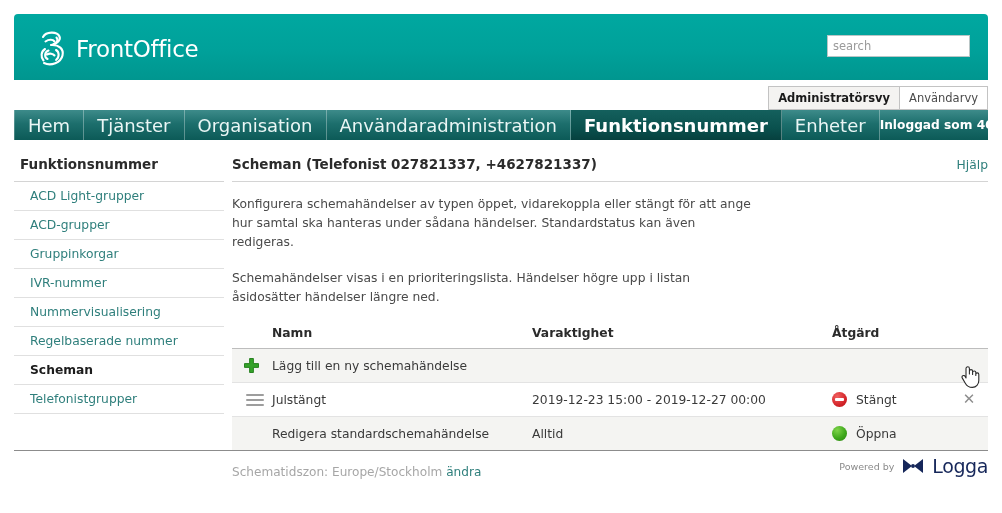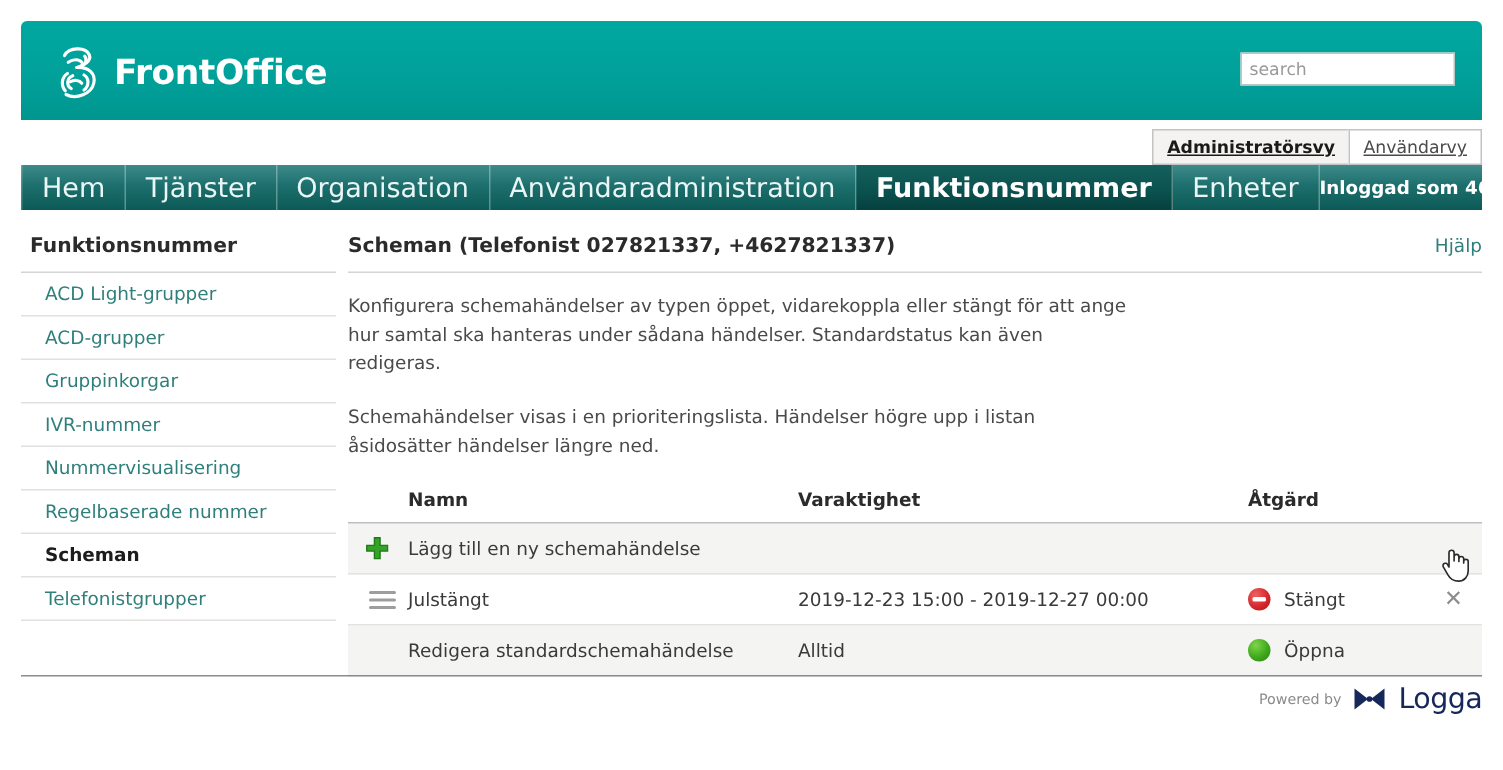--- a/index.html
+++ b/index.html
@@ -17,21 +17,21 @@
     position: absolute; left: 14px; top: 14px; width: 974px; height: 66px;
     background: linear-gradient(180deg, #00a8a0 0%, #00a19a 55%, #00968f 100%);
     border-radius: 4px 4px 0 0;
   }
   .logo-wrap {
     position: absolute; left: 20px; top: 14px;
     display: flex; align-items: center; gap: 2px;
   }
   .logo-three { width: 40px; height: 42px; display:block; }
   .logo-text {
-    color: #ffffff; font-size: 23px; font-weight: bold;
+    color: #ffffff; font-size: 23px; font-weight: normal;
     letter-spacing: -0.3px; line-height: 1;
     font-family: "DejaVu Sans", "Liberation Sans", sans-serif;
   }
   .search-box {
     position: absolute; right: 18px; top: 21px;
     width: 143px; height: 22px;
     border: 1px solid #b9c6c6;
     background: #fff;
     font-family: "DejaVu Sans", "Liberation Sans", sans-serif;
     font-size: 11.5px; color: #333;
@@ -46,21 +46,20 @@
     display: flex; align-items: stretch; height: 24px;
   }
   .viewtab {
     border: 1px solid #c3c3c3;
     font-size: 11.5px;
     padding: 0 9px;
     display: flex; align-items: center;
     color: #333;
     background: #fdfdfd;
     cursor: pointer;
-    text-decoration: underline;
   }
   .viewtab.active {
     font-weight: bold; background: #f4f3f1; color:#1a1a1a;
     border-right: none;
   }
   .viewtab.inactive { color:#4a4a4a; background:#fff; }
 
   
   .navbar {
     position: absolute; left: 14px; top: 110px; width: 974px; height: 30px;
@@ -309,20 +308,24 @@
               <span class="dot green"></span>
               <span>Öppna</span>
             </div>
           </td>
           <td></td>
         </tr>
 
       </tbody>
     </table>
 
+    <div class="tz">
+      <span>Schematidszon: Europe/Stockholm</span>
+      <span class="tz-link">ändra</span>
+    </div>
   </div>
 
   <div class="footer-rule"></div>
   <div class="powered">
     <span class="powered-text">Powered by</span>
     <svg width="24" height="18" viewBox="0 0 24 18">
       <path d="M2 2 L11 9 L2 16 Z" fill="#16275a"></path>
       <path d="M22 2 L13 9 L22 16 Z" fill="#16275a"></path>
       <circle cx="12" cy="9" r="1.9" fill="#16275a"></circle>
     </svg>

